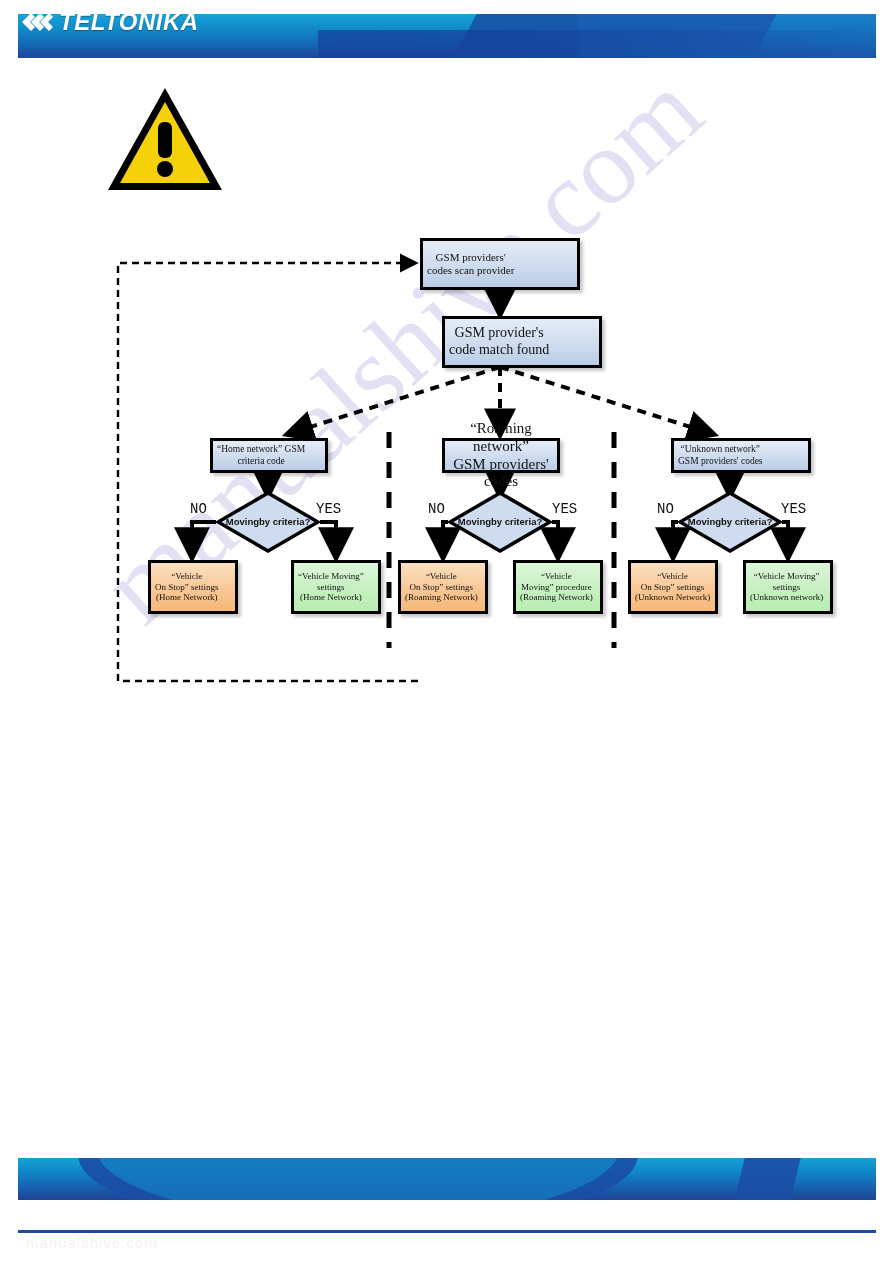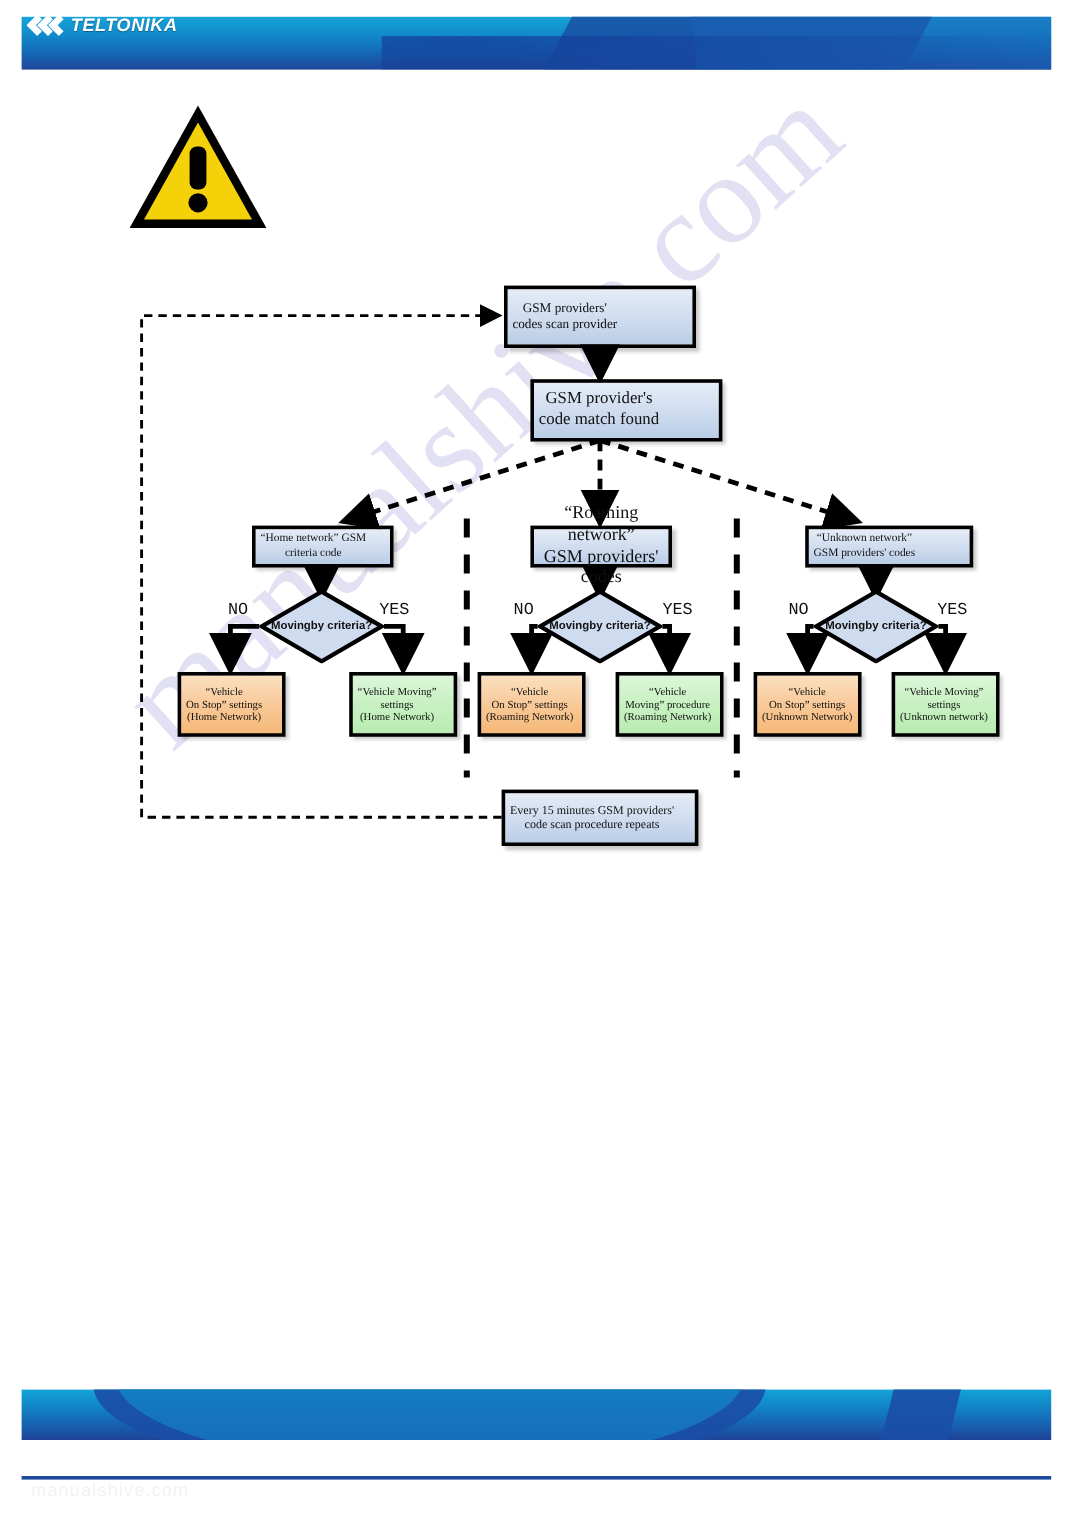--- a/index.html
+++ b/index.html
@@ -63,21 +63,21 @@
   }
   #logo .chev-icon {
     display: block;
     line-height: 0;
   }
   #logo .wordmark {
     color: #ffffff;
     font-family: "Liberation Sans", sans-serif;
     font-weight: bold;
     font-style: italic;
-    font-size: 15px;
+    font-size: 24px;
     letter-spacing: .5px;
     text-shadow: 0 1px 1px rgba(0,0,0,.35);
   }
 
   
   #footer-band {
     position: absolute;
     left: 18px;
     top: 1158px;
     width: 858px;
@@ -401,26 +401,20 @@
   </div>
 
   <div class="node green" style="left:743px; top:560px; width:90px; height:54px; font-size:9px;">
     <span class="lines">
       <span class="l">“Vehicle Moving”</span>
       <span class="l">settings</span>
       <span class="l">(Unknown network)</span>
     </span>
   </div>
 
-  <div class="node blue" style="left:418px; top:658px; width:164px; height:47px; font-size:10px;">
-    <span class="lines">
-      <span class="l">Every 15 minutes GSM providers'</span>
-      <span class="l">code scan procedure repeats</span>
-    </span>
-  </div>
 
   <div id="footer-band">
     <div class="f-arc"></div>
     <div class="f-arc2"></div>
     <div class="f-streak"></div>
   </div>
   <div id="footer-rule"></div>
   <div id="footer-ghost">manualshive.com</div>
 
 </div>

